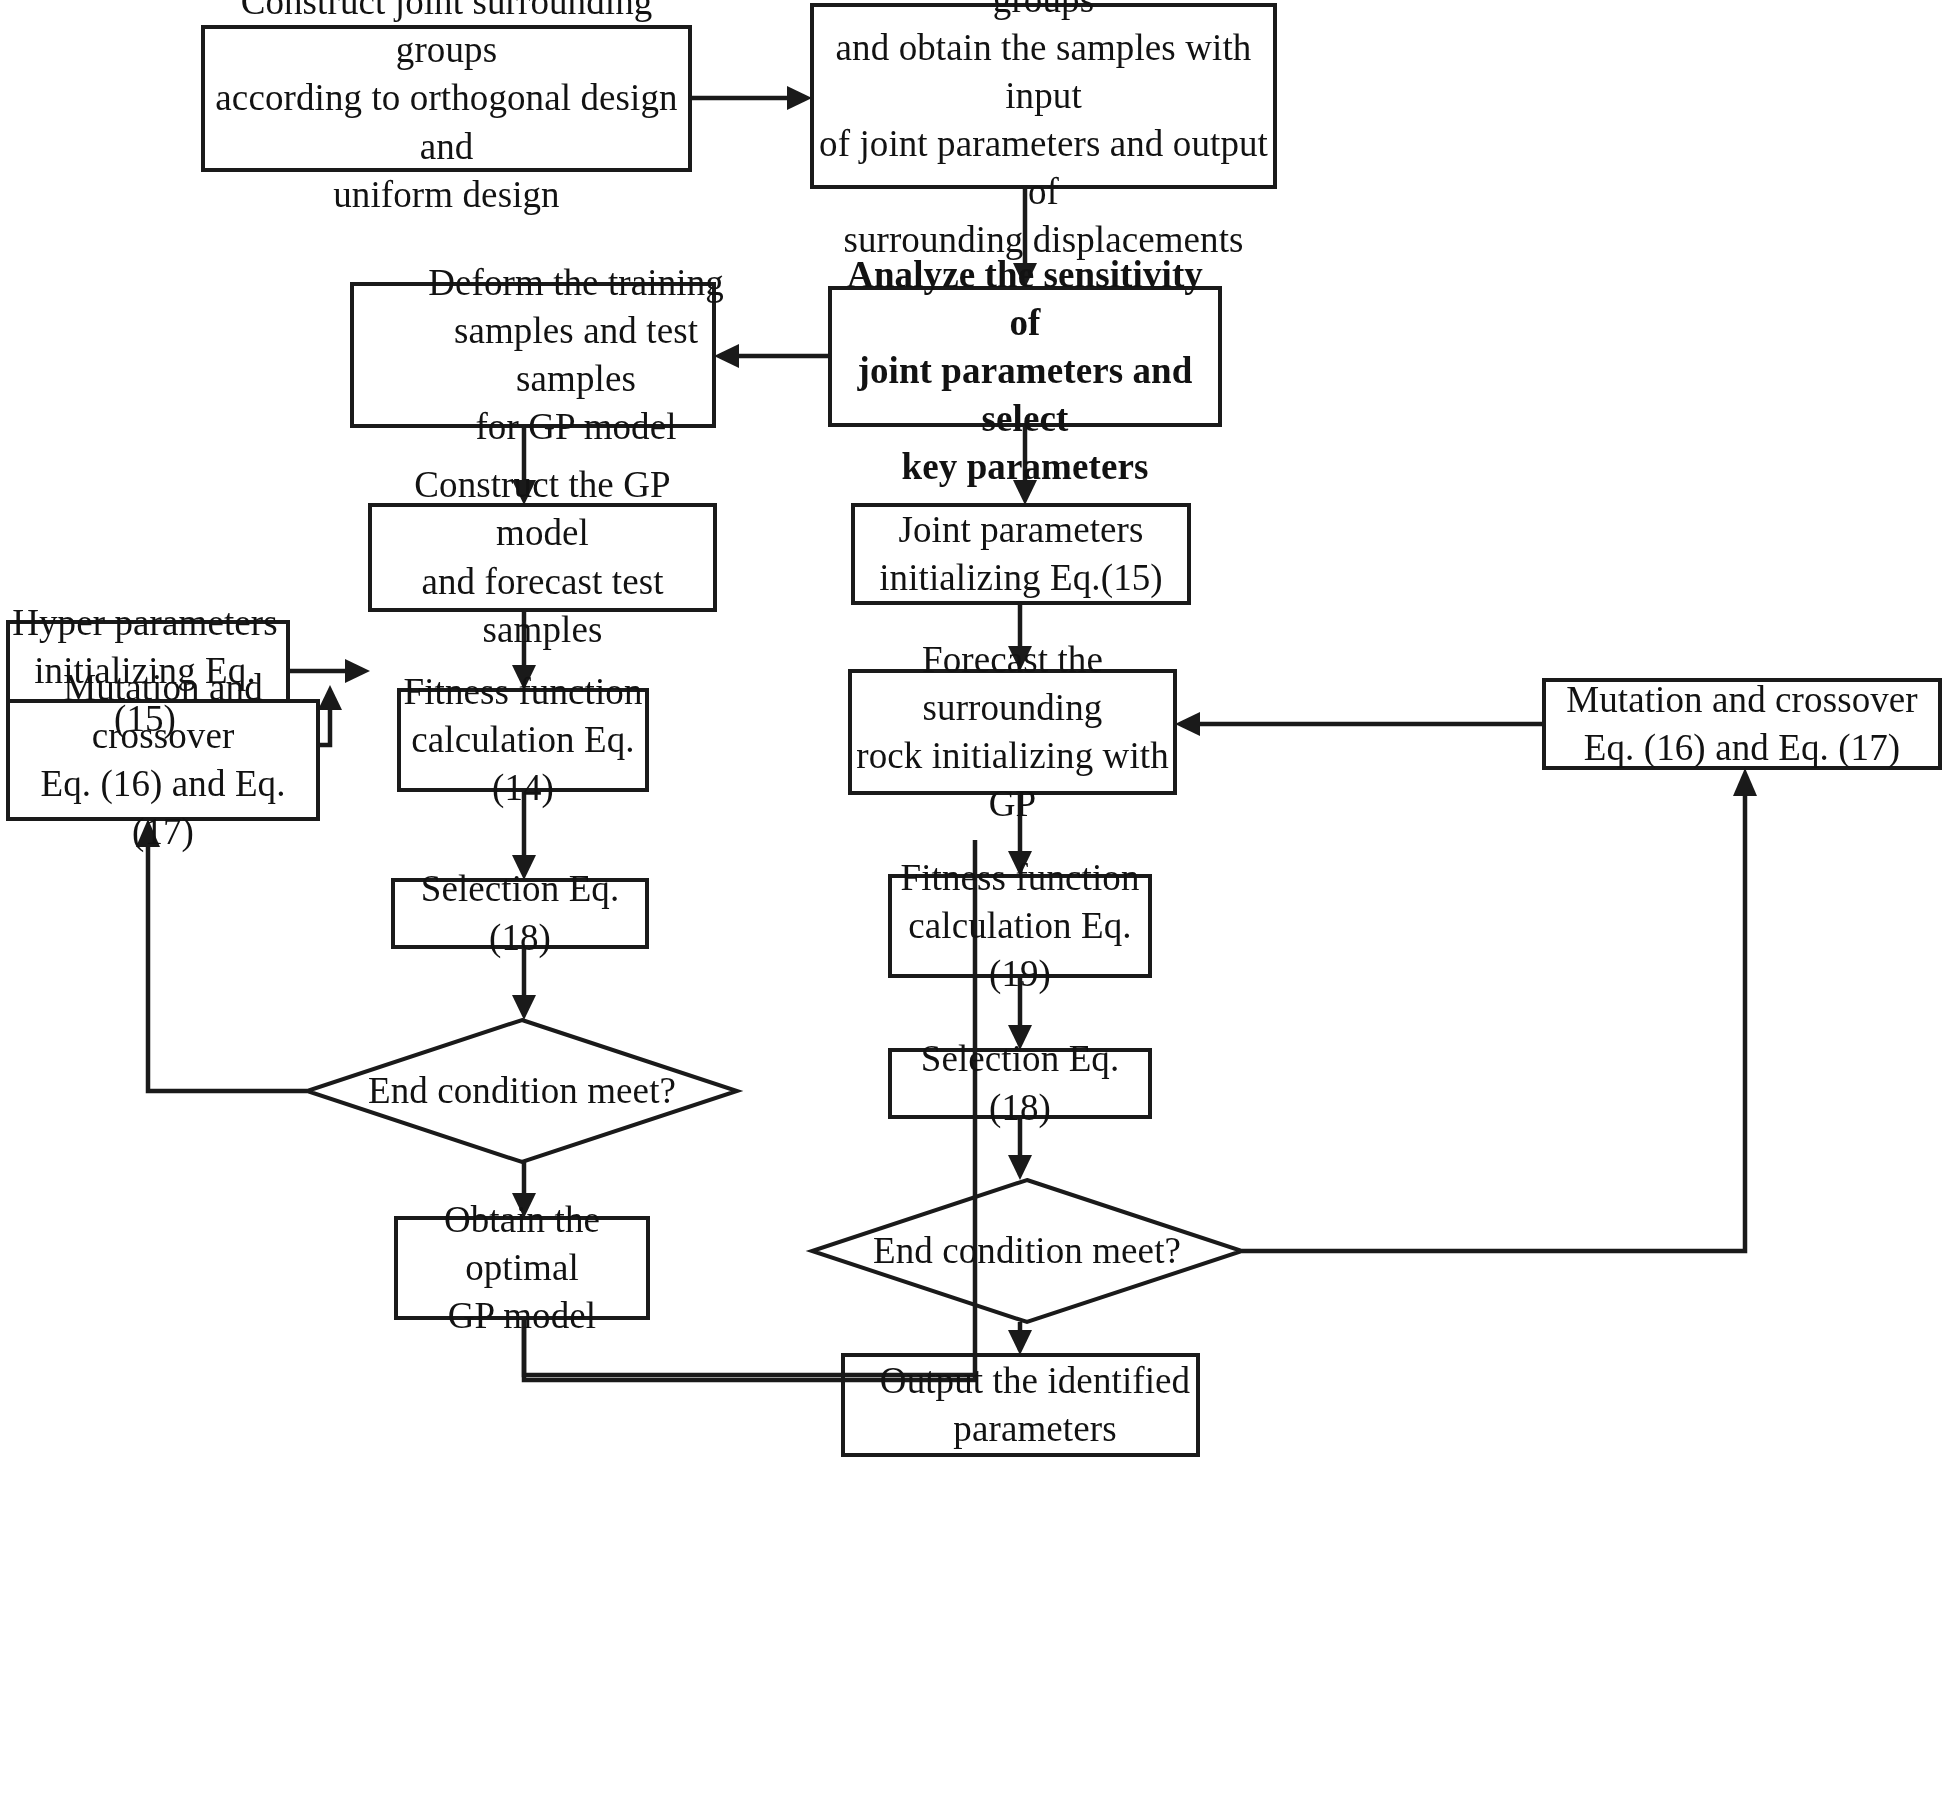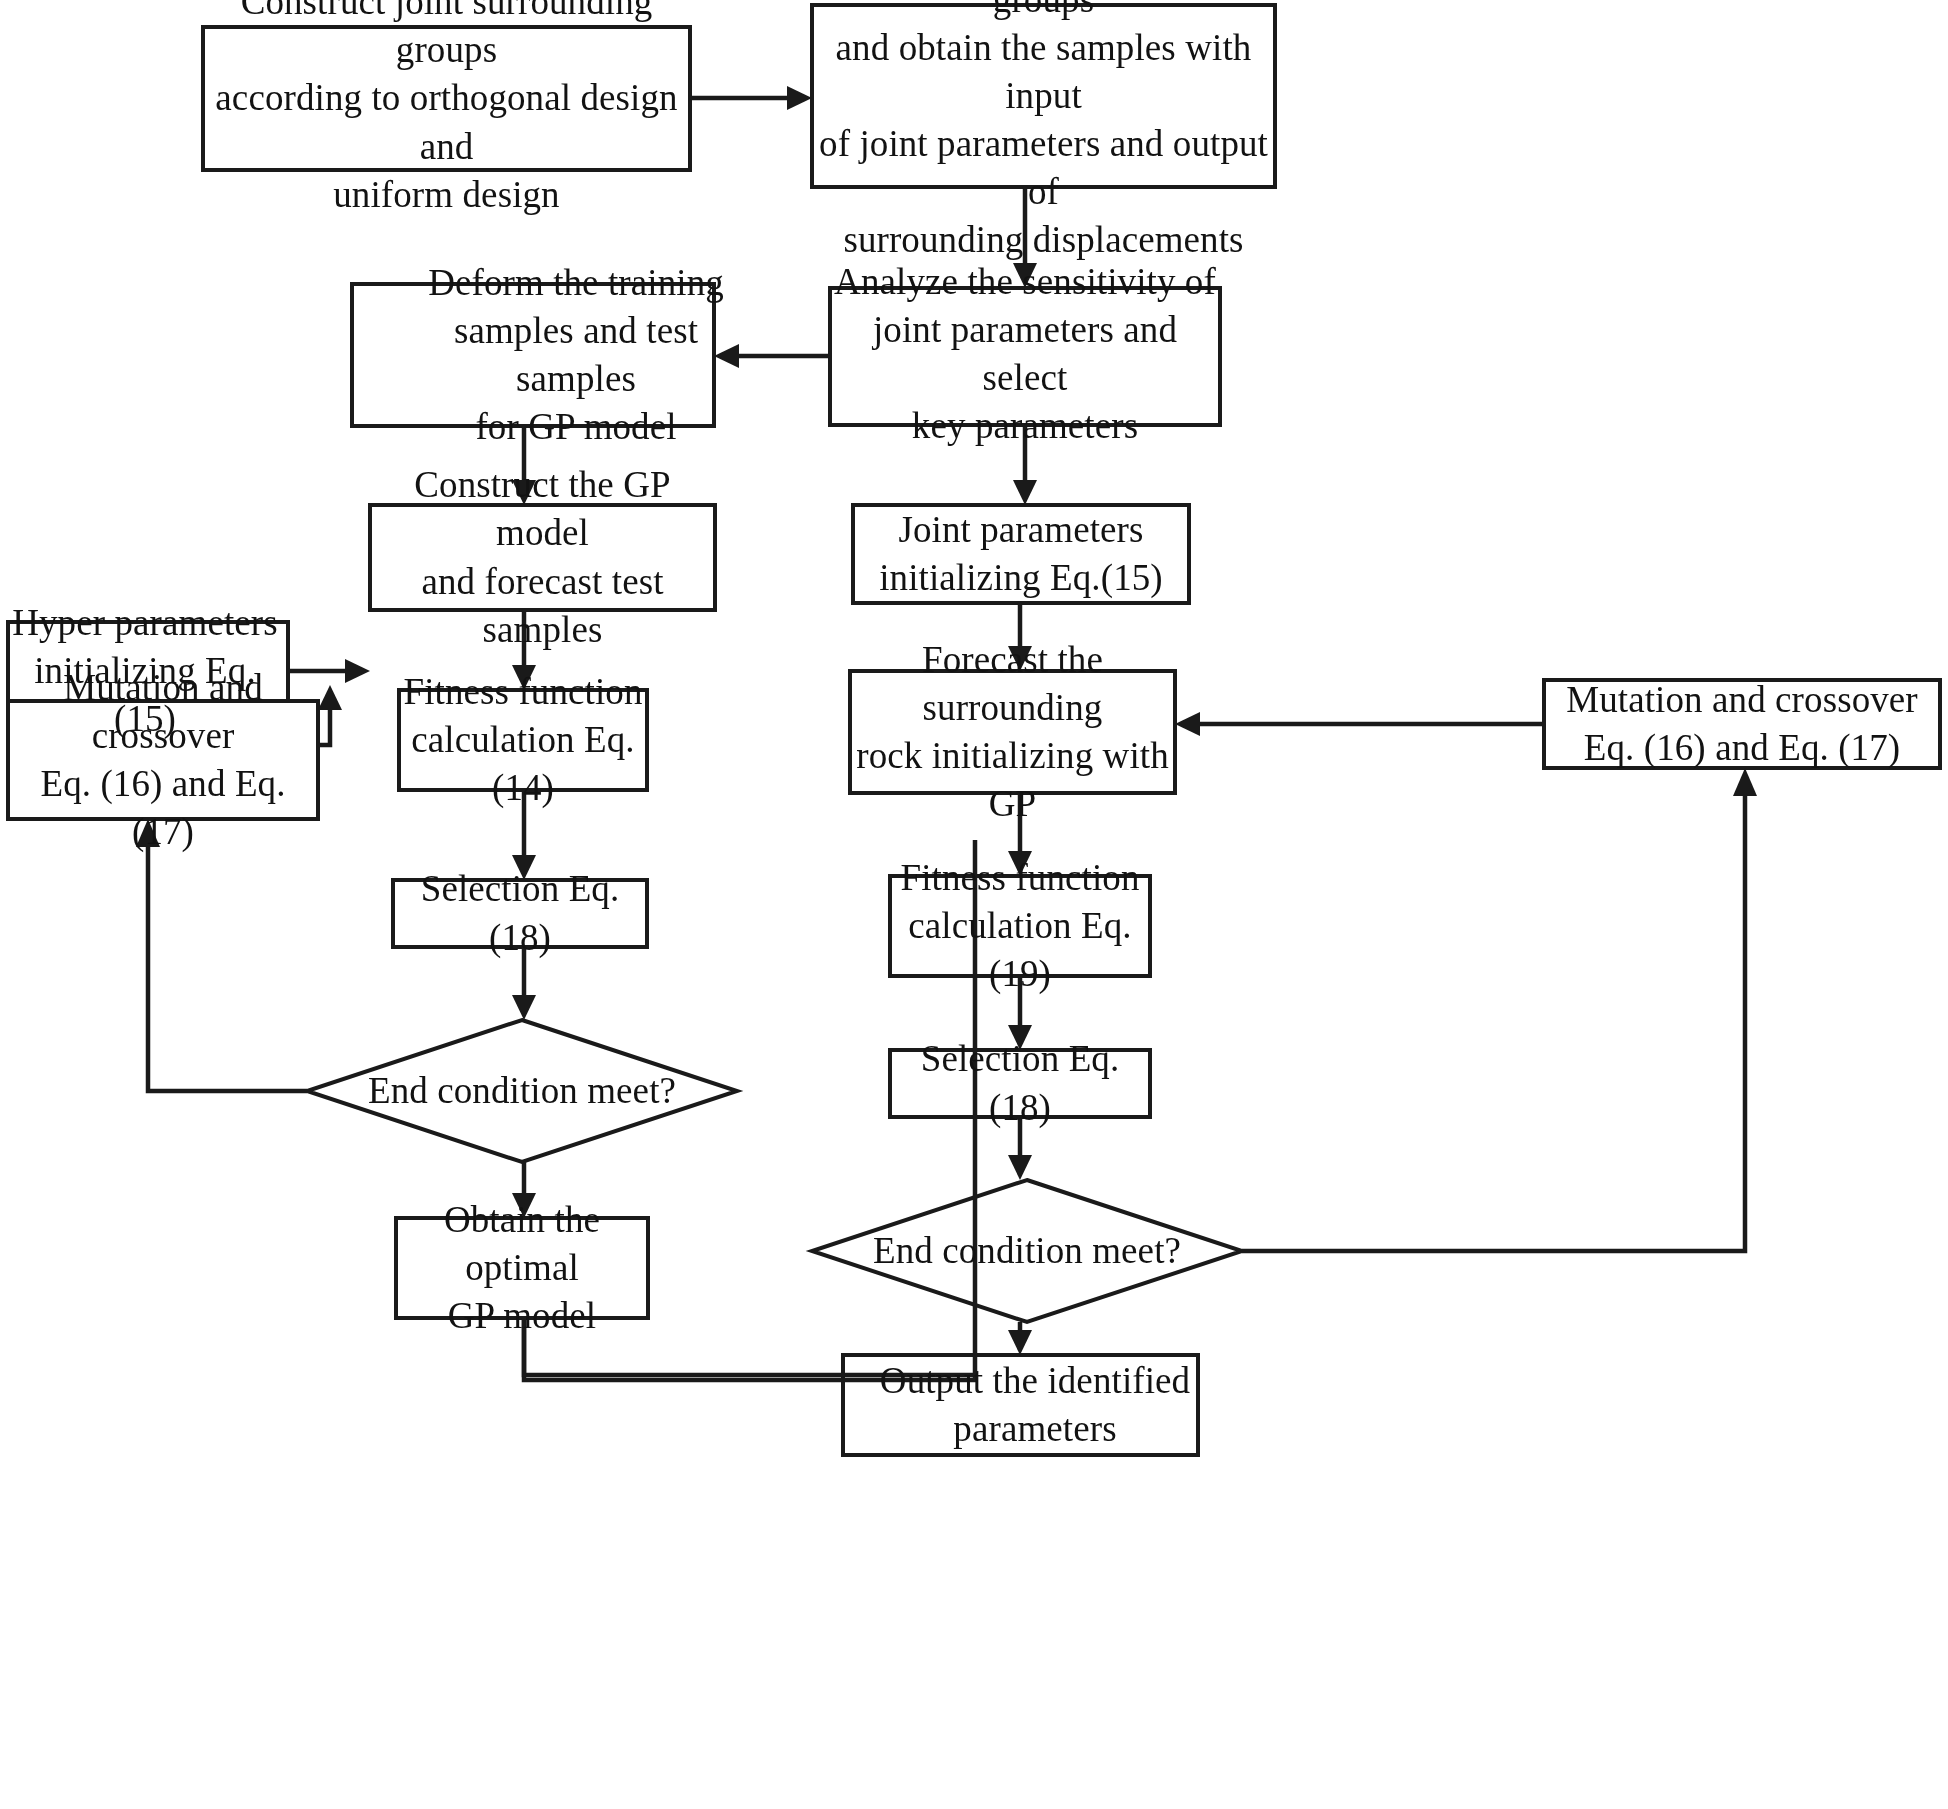--- a/index.html
+++ b/index.html
@@ -200,21 +200,21 @@
 
   <div class="node-label" style="left:206px; top:30px; width:481px; height:137px;">Construct joint surrounding groups
 according to orthogonal design and
 uniform design</div>
 
   <div class="node-label" style="left:815px; top:8px; width:457px; height:176px;border-radius:25px;">Calculate the  parameters groups
 and obtain the samples with  input
 of joint parameters and output of
 surrounding displacements</div>
 
-  <div class="node-label" style="left:833px; top:289px; width:384px; height:130px;">Analyze the sensitivity of
+  <div class="node-label" style="left:833px; top:306px; width:384px; height:130px;font-weight:bold;">Analyze the sensitivity of
 joint parameters and select
 key parameters</div>
 
   <div class="node-label" style="left:355px; top:287px; width:356px; height:136px;margin-left:43px;">Deform the training
 samples and test samples
 for GP model</div>
 
   <div class="node-label" style="left:8px; top:625px; width:274px; height:92px;">Hyper parameters
 initializing Eq.(15)</div>
 

